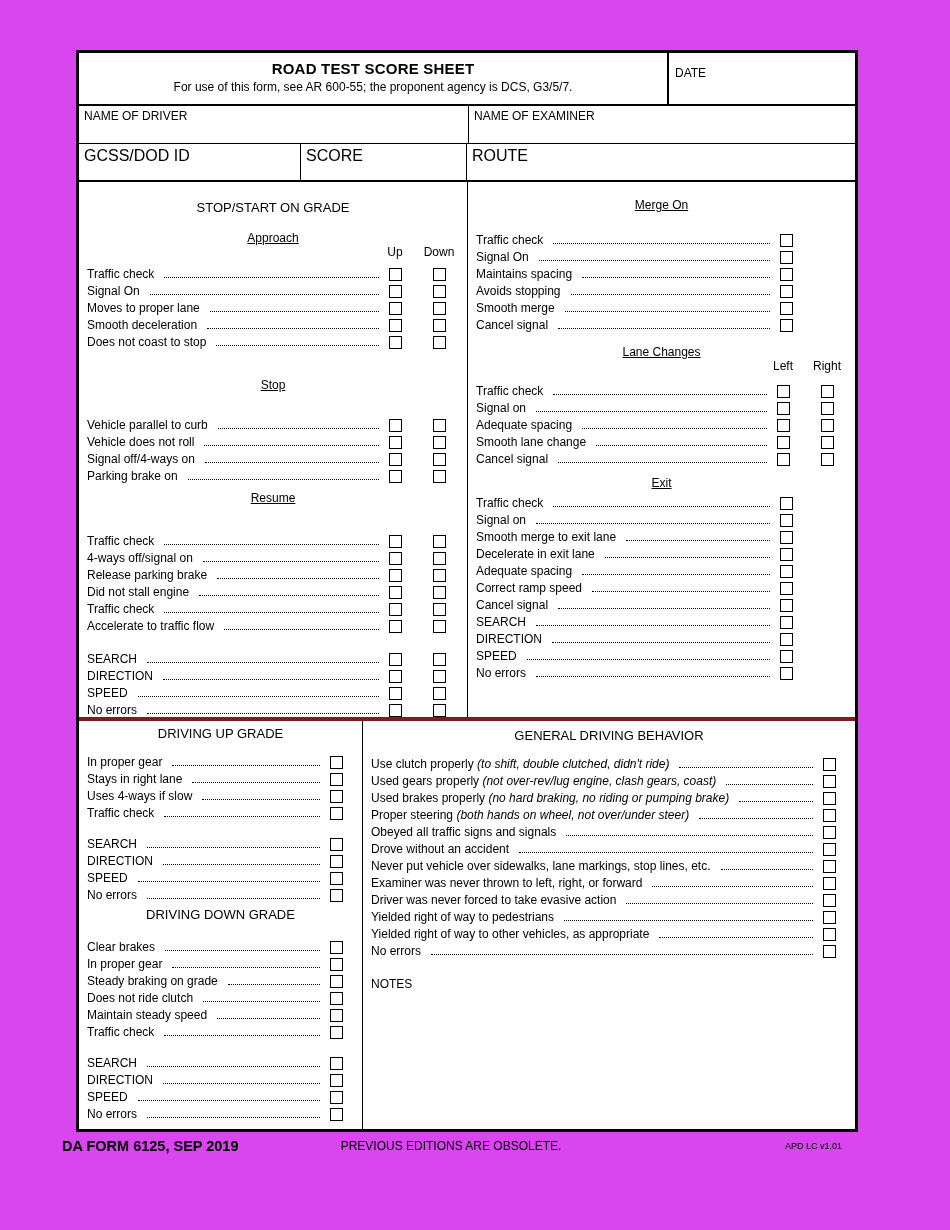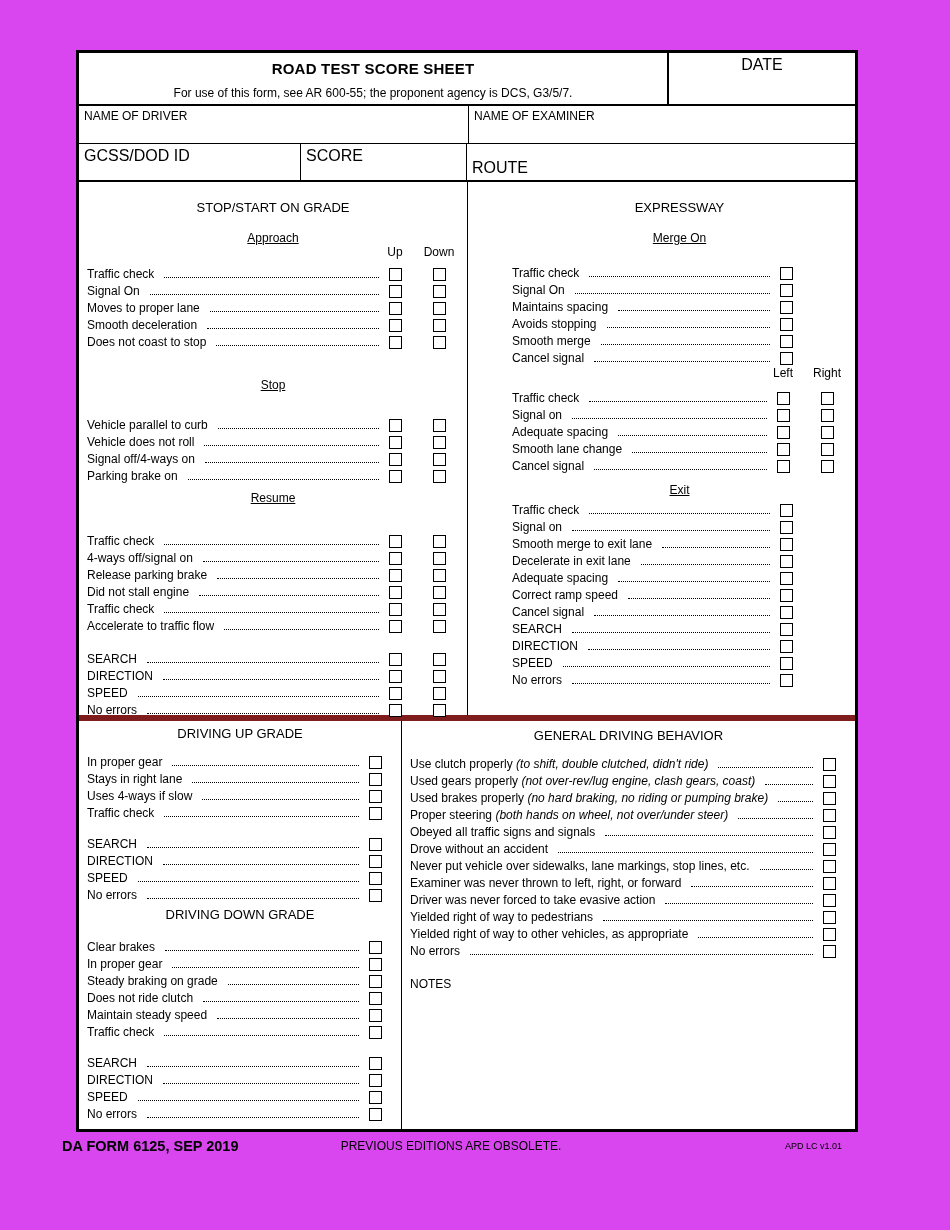--- a/index.html
+++ b/index.html
@@ -6,38 +6,38 @@
   html,body { width:950px; height:1230px; background:#ffffff; color:#000;
     font-family:"Liberation Sans","DejaVu Sans",sans-serif; }
   .page { position:relative; width:950px; height:1230px; background:#d946ef; overflow:hidden; }
 
   .form { position:absolute; left:76px; top:50px; width:782px; border:3px solid #000; background:#fff; }
 
   
   .hdr-row1 { display:flex; height:53px; border-bottom:2px solid #000; }
   .title-cell { width:590px; border-right:2px solid #000; text-align:center; padding-top:7px; }
   .form-title { font-size:15px; font-weight:bold; letter-spacing:.2px; }
-  .form-subtitle { font-size:12px; margin-top:9px; }
-  .date-cell { flex:1; padding:3px 6px; font-size:16px;text-align:center; }
+  .form-subtitle { font-size:12px; margin-top:3px; }
+  .date-cell { flex:1; padding:13px 6px; font-size:12px; }
 
   .hdr-row2 { display:flex; height:38px; border-bottom:1px solid #000; font-size:12px; }
   .hdr-row3 { display:flex; height:38px; border-bottom:2px solid #000; font-size:16px; }
   .cell { padding:3px 5px; }
   .driver { width:390px; border-right:1px solid #000; }
   .examiner { flex:1; }
   .gcss { width:222px; border-right:1px solid #000; }
   .score { width:166px; border-right:1px solid #000; }
-  .route { flex:1;margin-top:12px; }
+  .route { flex:1; }
 
   
-  .top-half { display:flex; height:539px; border-bottom:6px solid #7f1d1d;gap:36px; }
+  .top-half { display:flex; height:539px; border-bottom:4px solid #7f1d1d; }
   .col-l { width:389px; border-right:1px solid #000; }
   .col-r { flex:1; }
   .bottom-half { display:flex; height:408px; }
-  .bcol-l { width:323px; border-right:1px solid #000; }
+  .bcol-l { width:284px; border-right:1px solid #000; }
   .bcol-r { flex:1; }
 
   .sec-title { text-align:center; font-size:13px; }
   .sub-title { text-align:center; font-size:12px; text-decoration:underline; }
   .col-heads { display:flex; justify-content:flex-end; padding-right:6px; font-size:12px; }
   .col-heads span { width:44px; text-align:center; }
 
   .rows { font-size:12px; }
   .row { display:flex; align-items:flex-end; min-height:17px; padding-left:8px; }
   .lab { line-height:15px; }
@@ -268,21 +268,20 @@
               <span class="dots"></span>
               <span class="boxes">
                 <span class="cb"></span>
                 <span class="cb"></span>
               </span>
             </div>
           </div>
       </div>
 
       <div class="col-r">
-        <div class="sec-title mtA">EXPRESSWAY</div>
         <div class="sub-title mtB">Merge On</div>
         <div class="rows p1 mtI">
             <div class="row">
               <span class="lab">Traffic check</span>
               <span class="dots"></span>
               <span class="boxes">
                 <span class="cb"></span>
               </span>
             </div>
             <div class="row">
@@ -314,20 +313,21 @@
               </span>
             </div>
             <div class="row">
               <span class="lab">Cancel signal</span>
               <span class="dots"></span>
               <span class="boxes">
                 <span class="cb"></span>
               </span>
             </div>
           </div>
+        <div class="sub-title mtJ">Lane Changes</div>
         <div class="col-heads">
           <span>Left</span>
           <span>Right</span>
         </div>
         <div class="rows p2 mtK">
             <div class="row">
               <span class="lab">Traffic check</span>
               <span class="dots"></span>
               <span class="boxes">
                 <span class="cb"></span>

